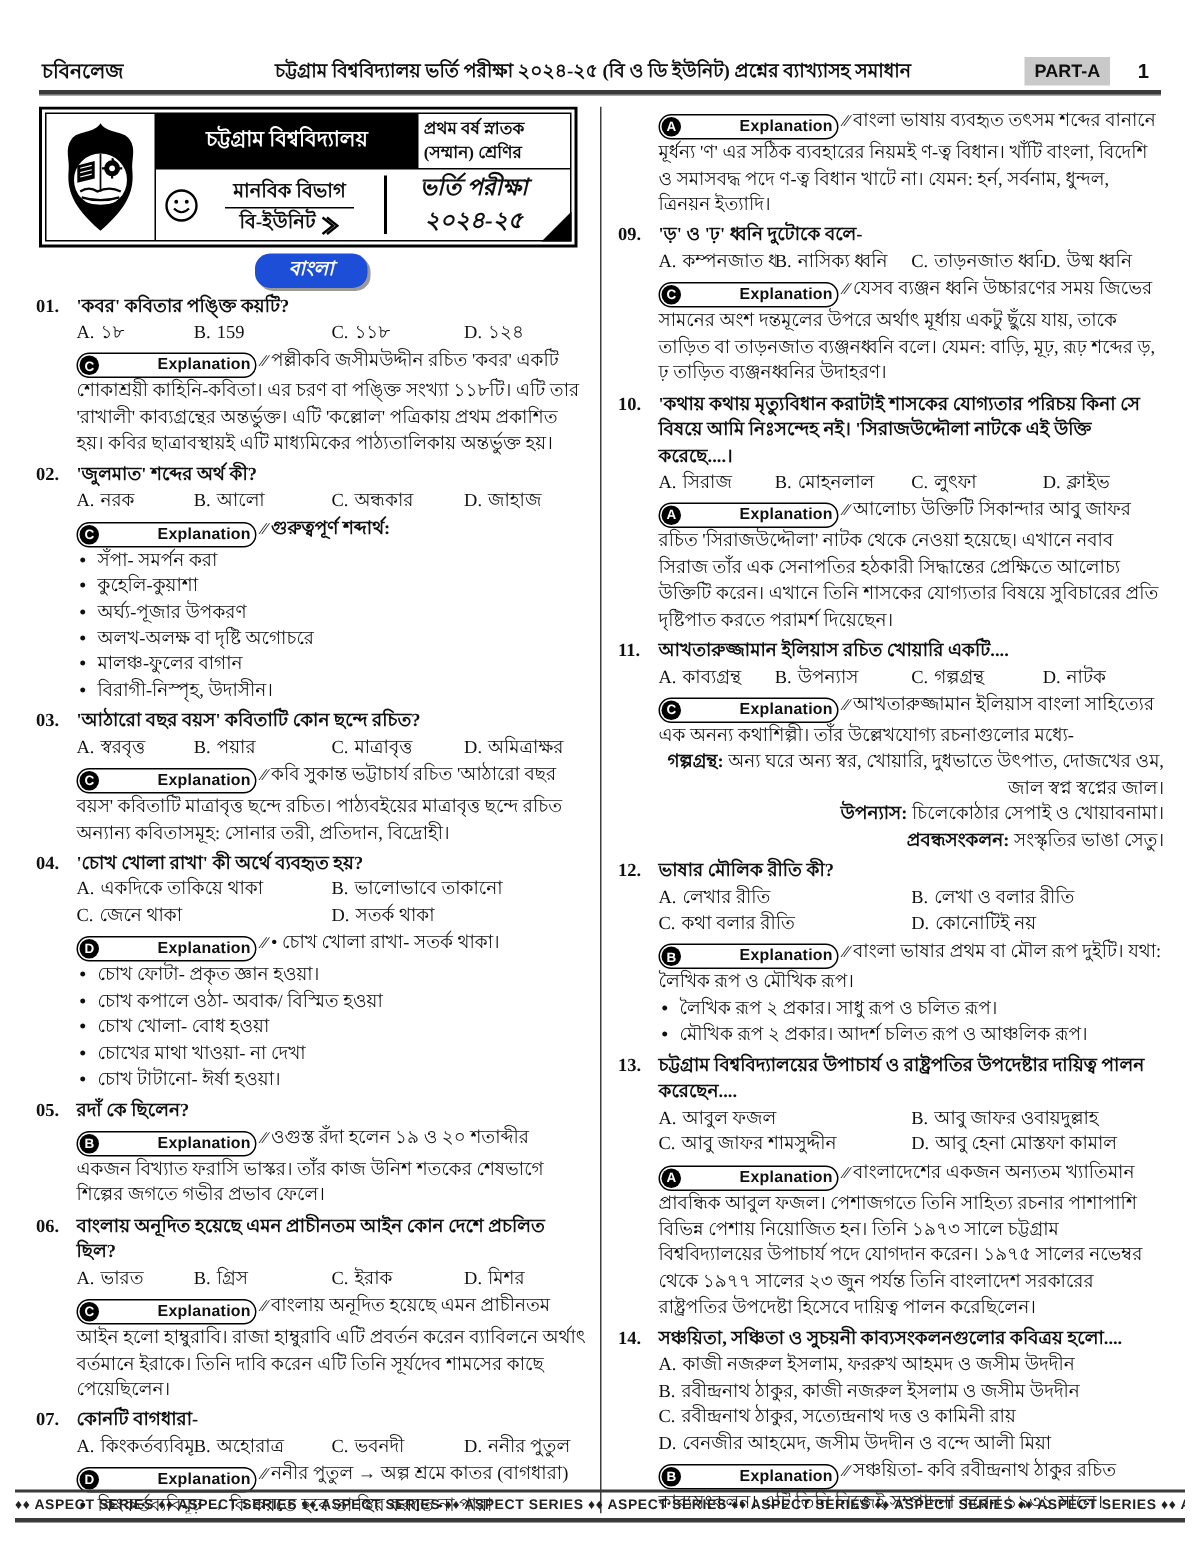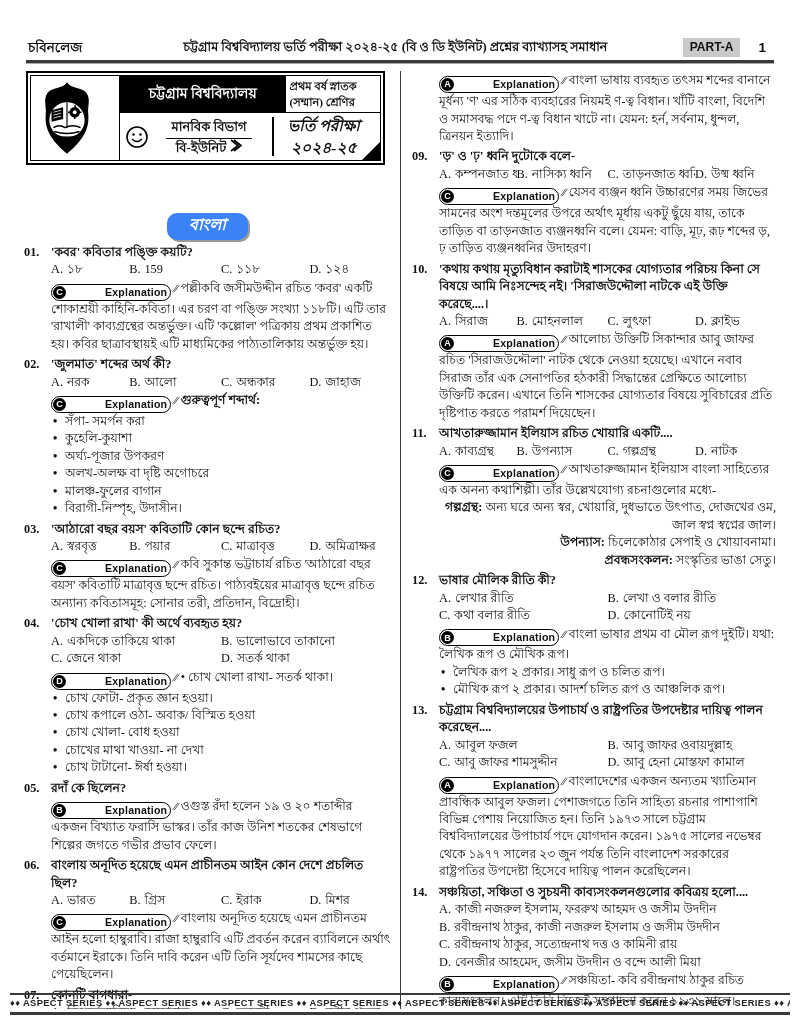--- a/index.html
+++ b/index.html
@@ -17,41 +17,41 @@
     font-size:12px;padding:1px 7px;margin-left:10px;}
   .hdr-page{font-family:"Liberation Sans",sans-serif;font-weight:bold;font-size:13.5px;margin:0 6px 0 18px;}
   .hdr-rule{height:3px;background:#3a3a3a;border-bottom:1px solid #aaa;margin:0 2px;}
   
   .cols{display:flex;margin-top:7px;height:938px;overflow:hidden;}
   .col{width:50%;box-sizing:border-box;}
   .col-left{padding-right:9px;}
   .col-right{border-left:1.5px solid #3c3c3c;padding-left:11px;}
   
   .info-box{border:2px solid #000;padding:2px;margin:0 6px 4px 2px;position:relative;}
-  .info-inner{border:1px solid #000;display:flex;align-items:stretch;background:#fff;gap:16px;}
+  .info-inner{border:1px solid #000;display:flex;align-items:stretch;background:#fff;}
   .emblem{flex:0 0 72px;display:flex;align-items:center;justify-content:center;padding:3px 0;}
   .info-right{flex:1;border-left:1px solid #000;display:flex;flex-direction:column;}
   .info-row1{display:flex;border-bottom:1px solid #000;}
   .uni-name{background:#000;color:#fff;font-weight:bold;font-size:14px;padding:5px 10px;flex:0 0 56%;
     text-align:center;display:flex;align-items:center;justify-content:center;}
   .program{flex:1;display:flex;align-items:center;justify-content:center;font-weight:bold;font-size:11.3px;
     padding:2px 4px;text-align:left;}
   .info-row2{display:flex;flex:1;align-items:center;}
   .smiley{flex:0 0 34px;display:flex;align-items:center;justify-content:center;}
   .division-wrap{flex:0 0 110px;text-align:center;font-weight:bold;font-size:13px;}
   .division{border-bottom:1.6px solid #000;padding:2px 6px 1px 6px;display:inline-block;}
-  .unit-line{display:flex;align-items:flex-start;justify-content:center;gap:3px;font-size:13px;font-weight:bold;}
+  .unit-line{display:flex;align-items:flex-end;justify-content:center;gap:3px;font-size:13px;font-weight:bold;}
   .vbar{width:1.6px;align-self:stretch;background:#000;margin:4px 8px;}
   .exam{flex:1;font-weight:bold;font-style:italic;font-size:15.5px;text-align:center;padding-right:14px;}
   .corner-tri{position:absolute;right:2px;bottom:2px;width:0;height:0;
     border-left:20px solid transparent;border-bottom:20px solid #000;}
   
   .badge-row{text-align:center;margin:2px 0 4px 0;}
-  .section-badge{display:inline-block;background:#3b82f6;color:#fff;font-weight:bold;font-style:italic;
-    font-size:16px;padding:1px 22px 3px 22px;border-radius:10px;box-shadow:2px 2px 0 #9a9a9a;margin-top:44px;}
+  .section-badge{display:inline-block;background:#1d4ed8;color:#fff;font-weight:bold;font-style:italic;
+    font-size:13px;padding:1px 22px 3px 22px;border-radius:10px;box-shadow:2px 2px 0 #9a9a9a;}
   
   .qblock{margin-bottom:3px;}
   .qhead{display:flex;font-weight:bold;}
   .qnum{flex:0 0 27px;}
   .qtext{flex:1;}
   .qbody{padding-left:27px;}
   .opts-four{display:grid;grid-template-columns:23% 27% 26% 24%;}
   .opts-two{display:grid;grid-template-columns:50% 50%;}
   .opts-list{display:block;}
   .opt{white-space:nowrap;overflow:hidden;}

